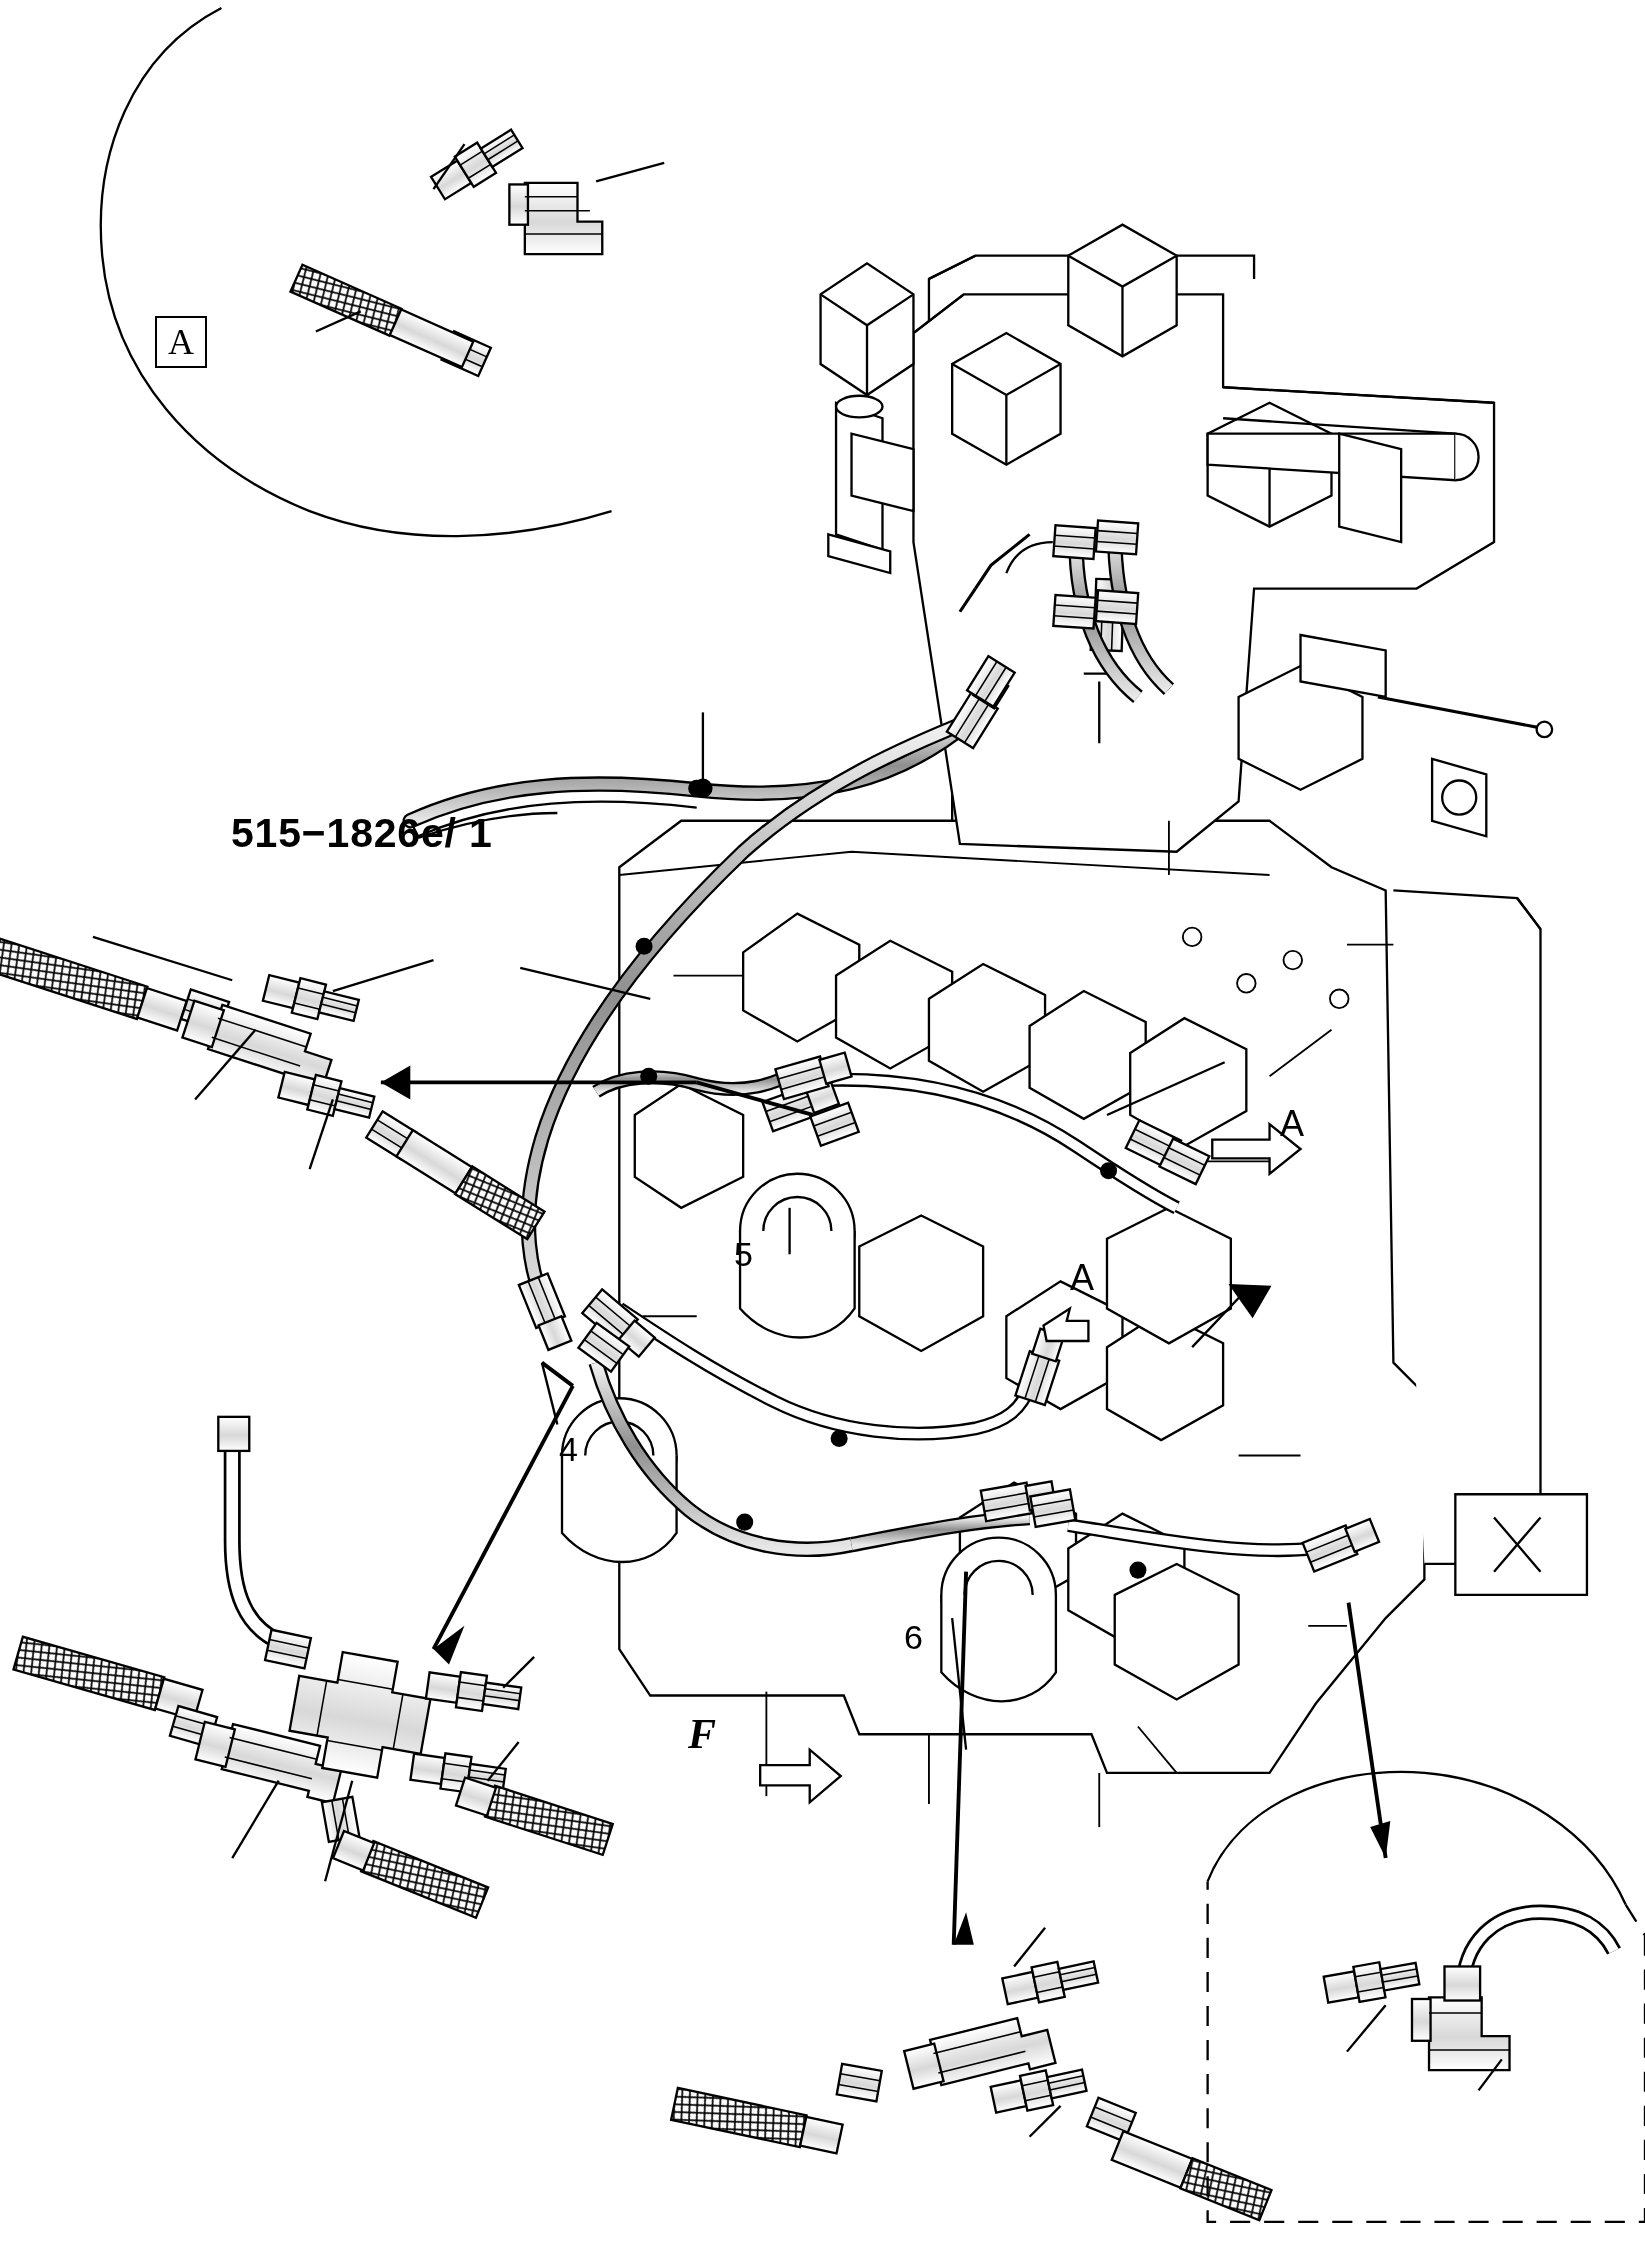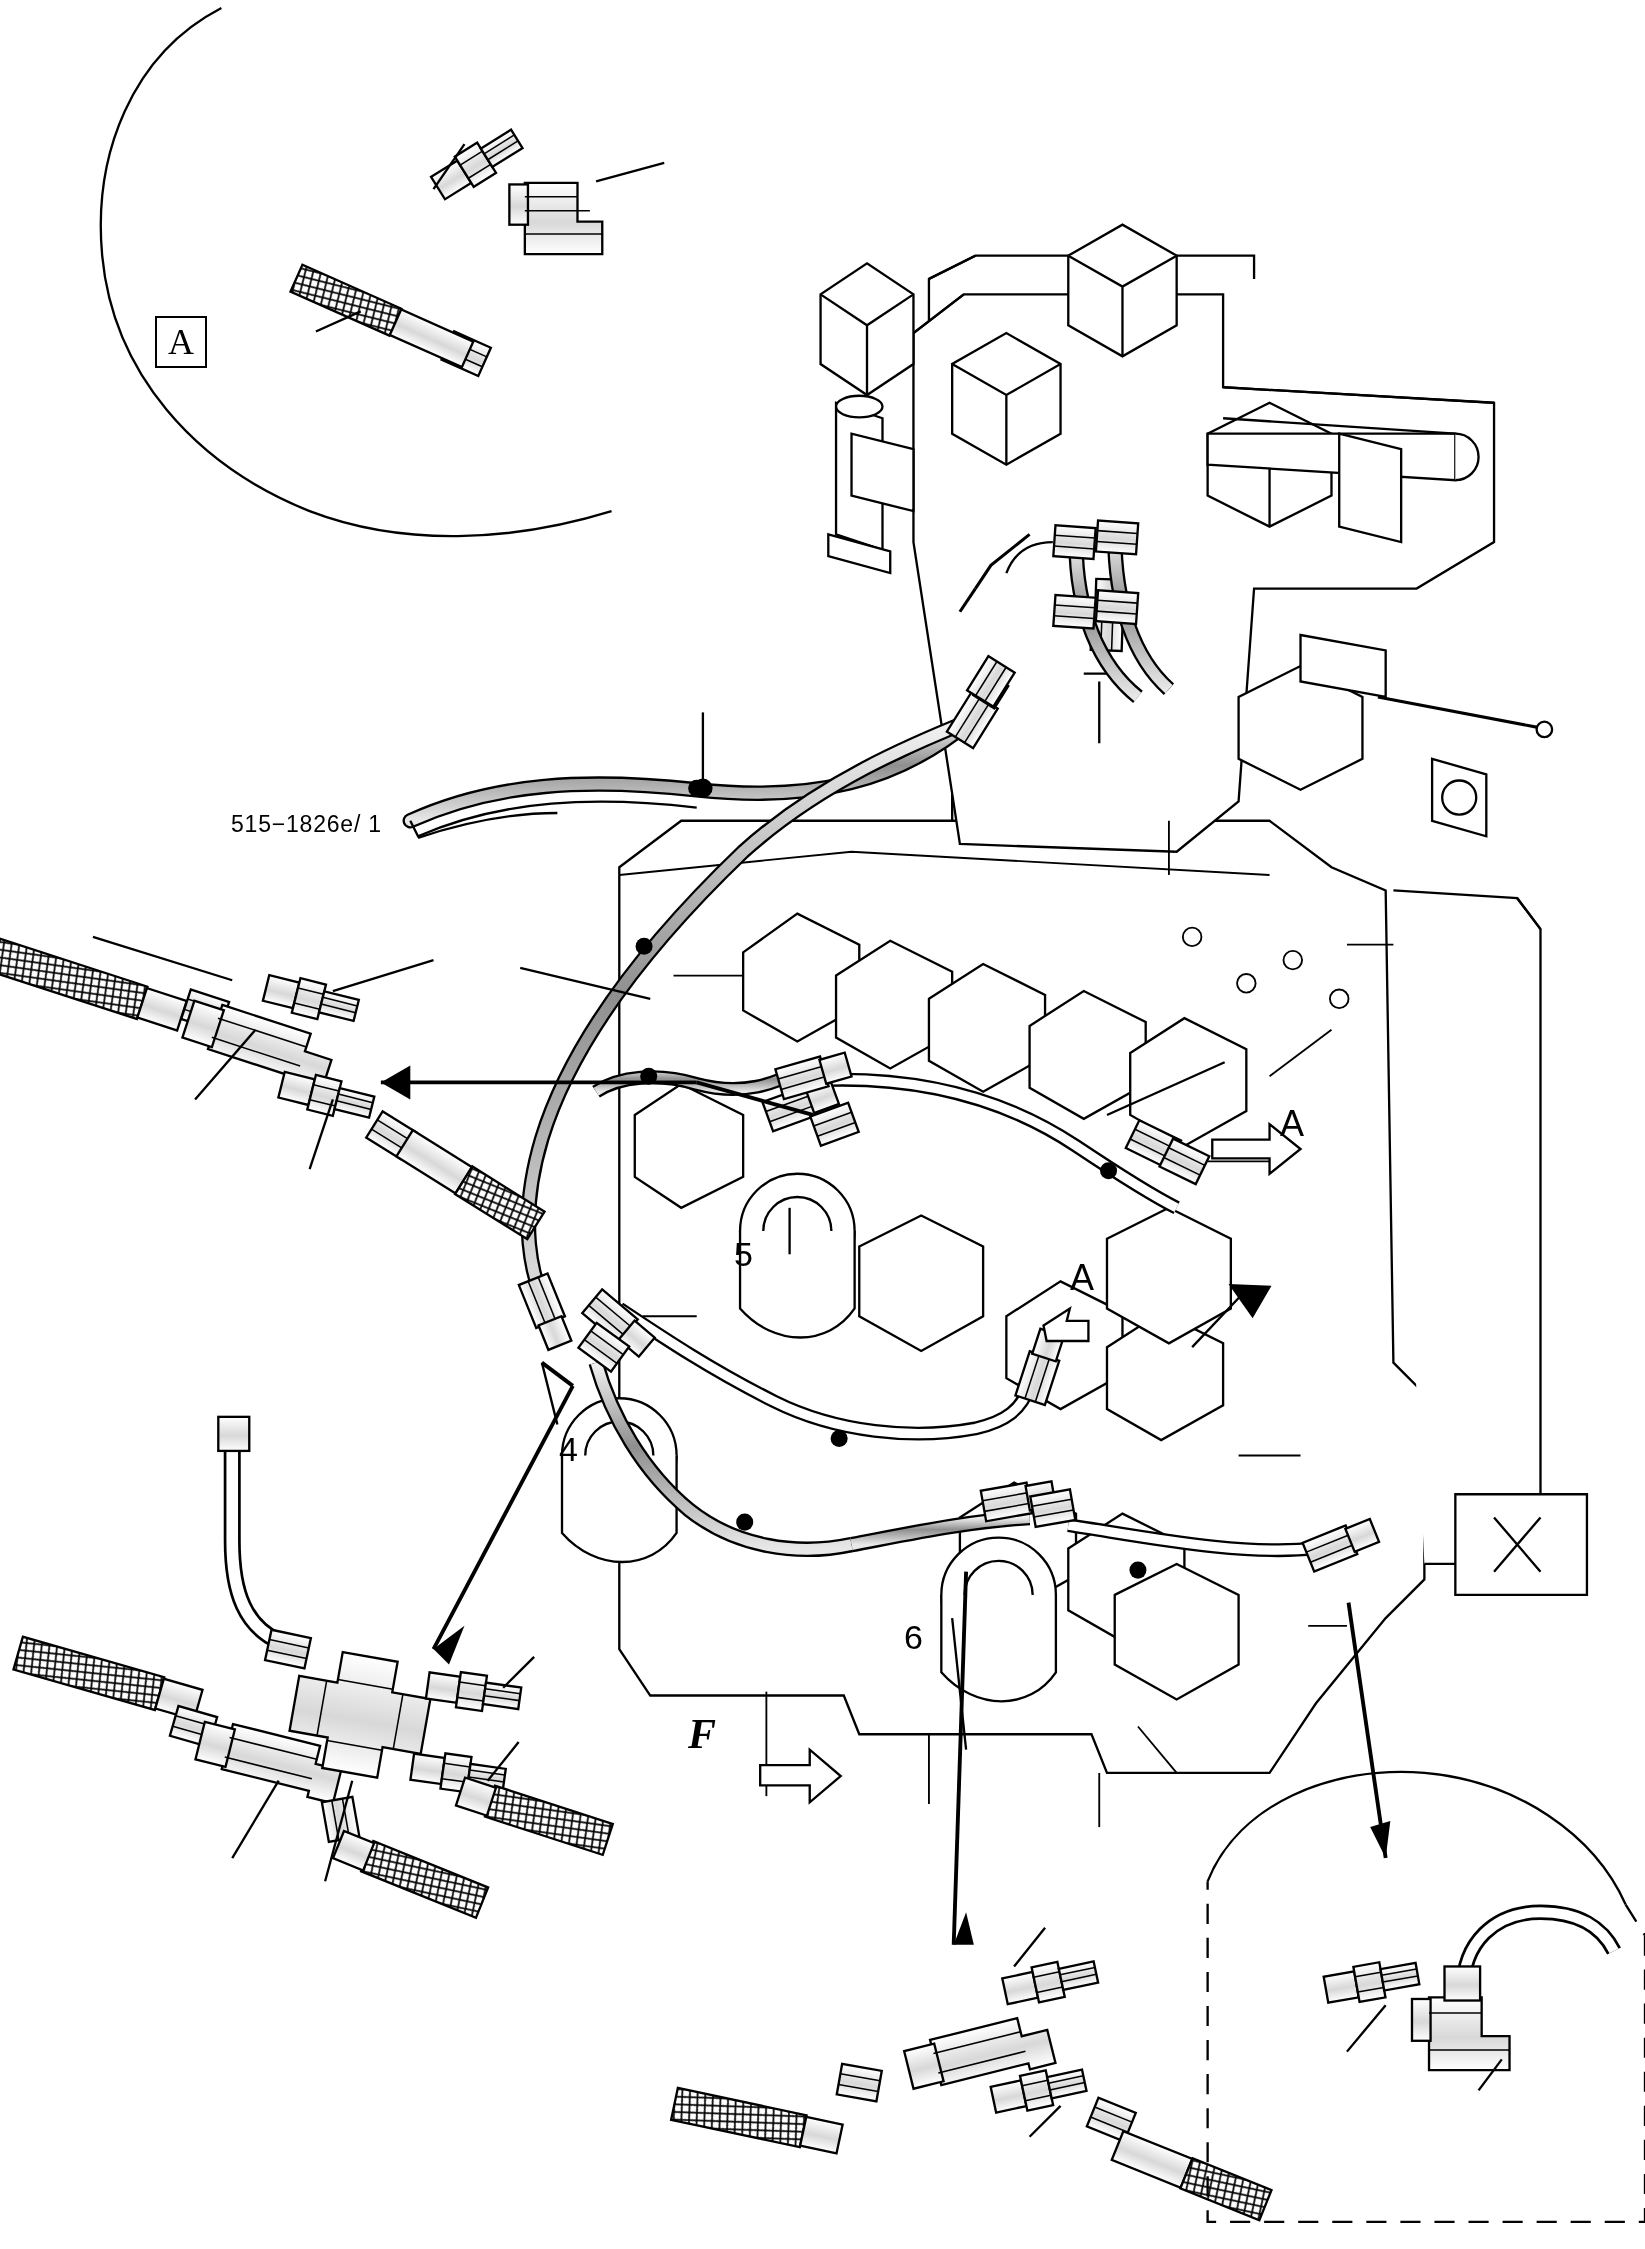--- a/index.html
+++ b/index.html
@@ -33,22 +33,23 @@
     white-space: nowrap;
     line-height: 1;
   }
   .ref-number {
     font-size: 34px;
   }
   .detail-letter {
     font-size: 36px;
   }
   .drawing-code {
-    font-size: 23px;
+    font-size: 41px;
     letter-spacing: 0.8px;
+    font-weight: bold;
   }
   .view-letter {
     font-size: 42px;
     font-style: italic;
     font-weight: bold;
     font-family: "Liberation Serif", serif;
   }
   .boxed-letter {
     position: absolute;
     border: 2.3px solid #000;

